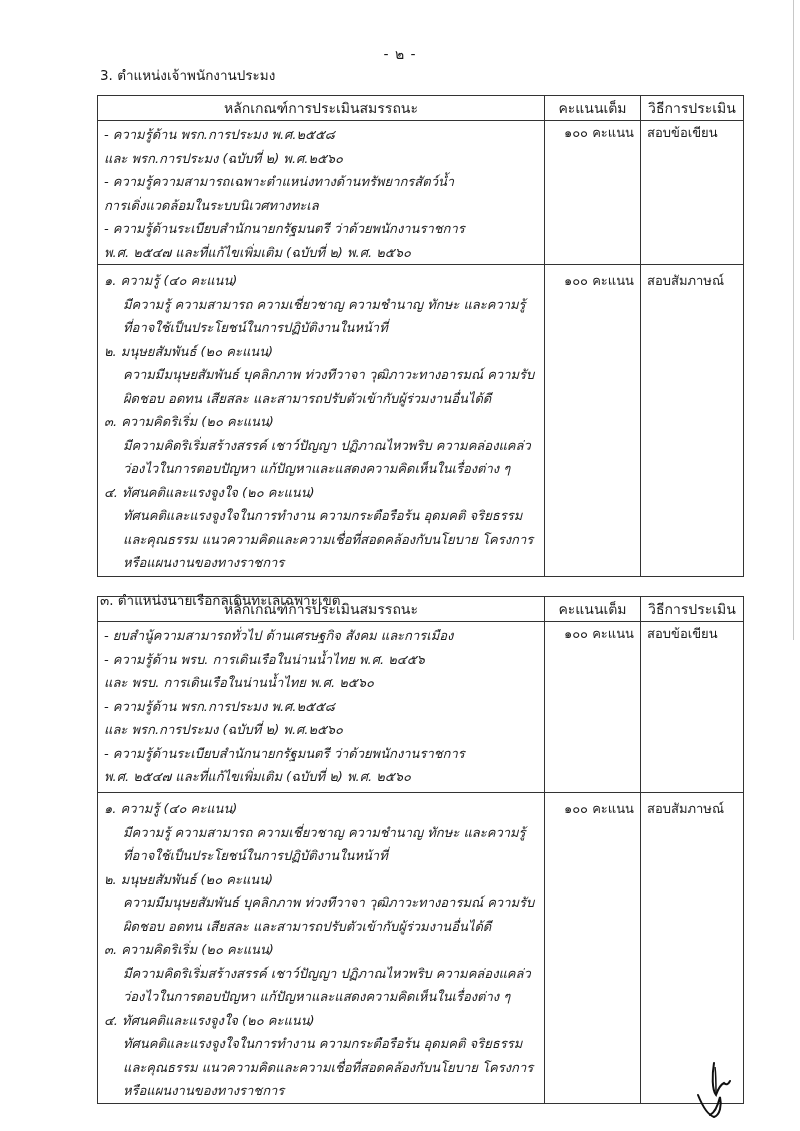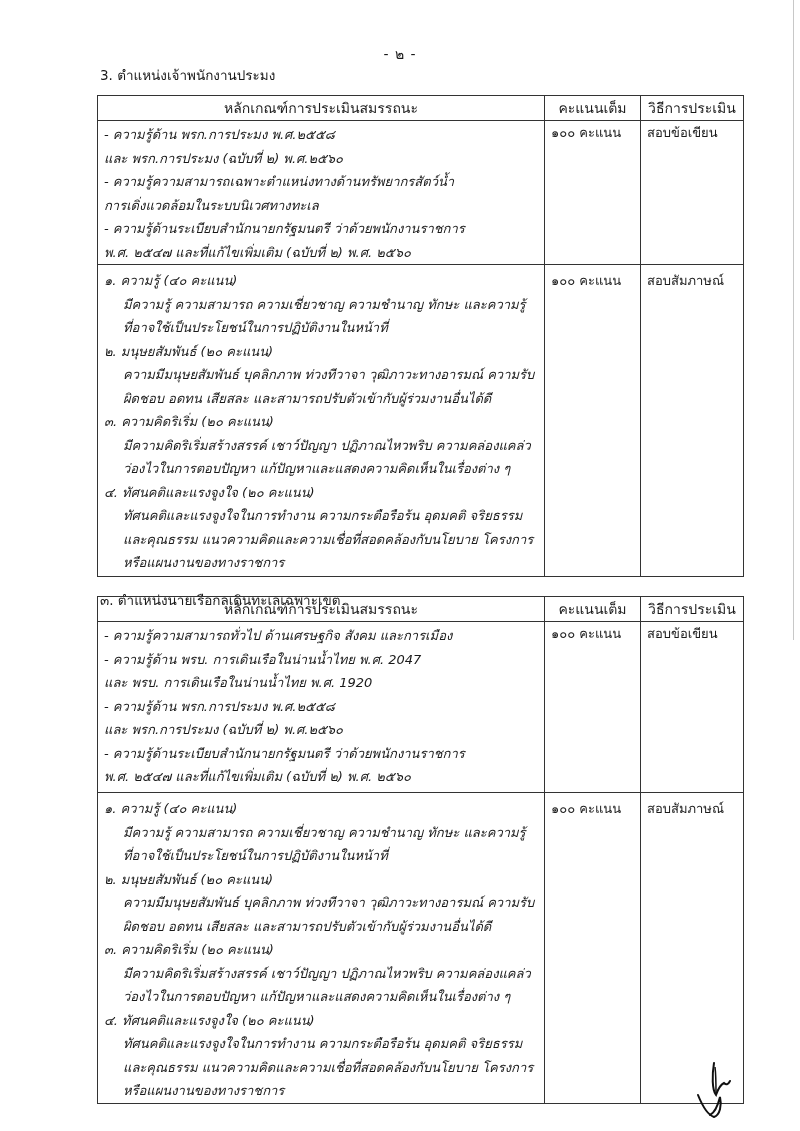--- a/index.html
+++ b/index.html
@@ -19,21 +19,21 @@
     font-size: 13px; table-layout: fixed;
   }
   table.criteria th, table.criteria td {
     border: 1px solid #333; padding: 0 6px; vertical-align: top; font-weight: normal;
   }
   table.criteria th { height: 24px; text-align: center; font-size: 14px; line-height: 24px; }
   col.c1 { width: 447px; } col.c2 { width: 96px; } col.c3 { width: 103px; }
   .line { line-height: 23.5px; white-space: nowrap; font-style: italic; }
   .line.indent { padding-left: 19px; }
   .score, .method { line-height: 23.5px; padding-top: 0; white-space: nowrap; }
-  .score { text-align: left; }
+  .score { text-align: right; }
   .scan-edge {
     position: absolute; top: 0; left: 793px; width: 1px; height: 640px; background: #c8c8c8;
   }
   .signature { position: absolute; left: 690px; top: 1055px; width: 60px; height: 70px; }
 </style>
 </head>
 <body>
 
 <div class="scan-edge"></div>
 
@@ -100,23 +100,23 @@
   <thead>
     <tr>
       <th>หลักเกณฑ์การประเมินสมรรถนะ</th>
       <th>คะแนนเต็ม</th>
       <th>วิธีการประเมิน</th>
     </tr>
   </thead>
   <tbody>
     <tr style="height:171px;">
       <td style="padding-top:2px;">
-        <div class="line">- ความรู้ความสามารถทั่วไป ด้านเศรษฐกิจ สังคม และการเมือง</div>
-        <div class="line">- ความรู้ด้าน พรบ. การเดินเรือในน่านน้ำไทย พ.ศ. 2047</div>
-        <div class="line">และ พรบ. การเดินเรือในน่านน้ำไทย พ.ศ. 1920</div>
+        <div class="line">- ยบสำนู้ความสามารถทั่วไป ด้านเศรษฐกิจ สังคม และการเมือง</div>
+        <div class="line">- ความรู้ด้าน พรบ. การเดินเรือในน่านน้ำไทย พ.ศ. ๒๔๕๖</div>
+        <div class="line">และ พรบ. การเดินเรือในน่านน้ำไทย พ.ศ. ๒๕๖๐</div>
         <div class="line">- ความรู้ด้าน พรก.การประมง พ.ศ.๒๕๕๘</div>
         <div class="line">และ พรก.การประมง (ฉบับที่ ๒) พ.ศ.๒๕๖๐</div>
         <div class="line">- ความรู้ด้านระเบียบสำนักนายกรัฐมนตรี ว่าด้วยพนักงานราชการ</div>
         <div class="line">พ.ศ. ๒๕๔๗ และที่แก้ไขเพิ่มเติม (ฉบับที่ ๒) พ.ศ. ๒๕๖๐</div>
       </td>
       <td class="score">๑๐๐ คะแนน</td>
       <td class="method">สอบข้อเขียน</td>
     </tr>
     <tr style="height:305px;">
       <td style="padding-top:4px;">

